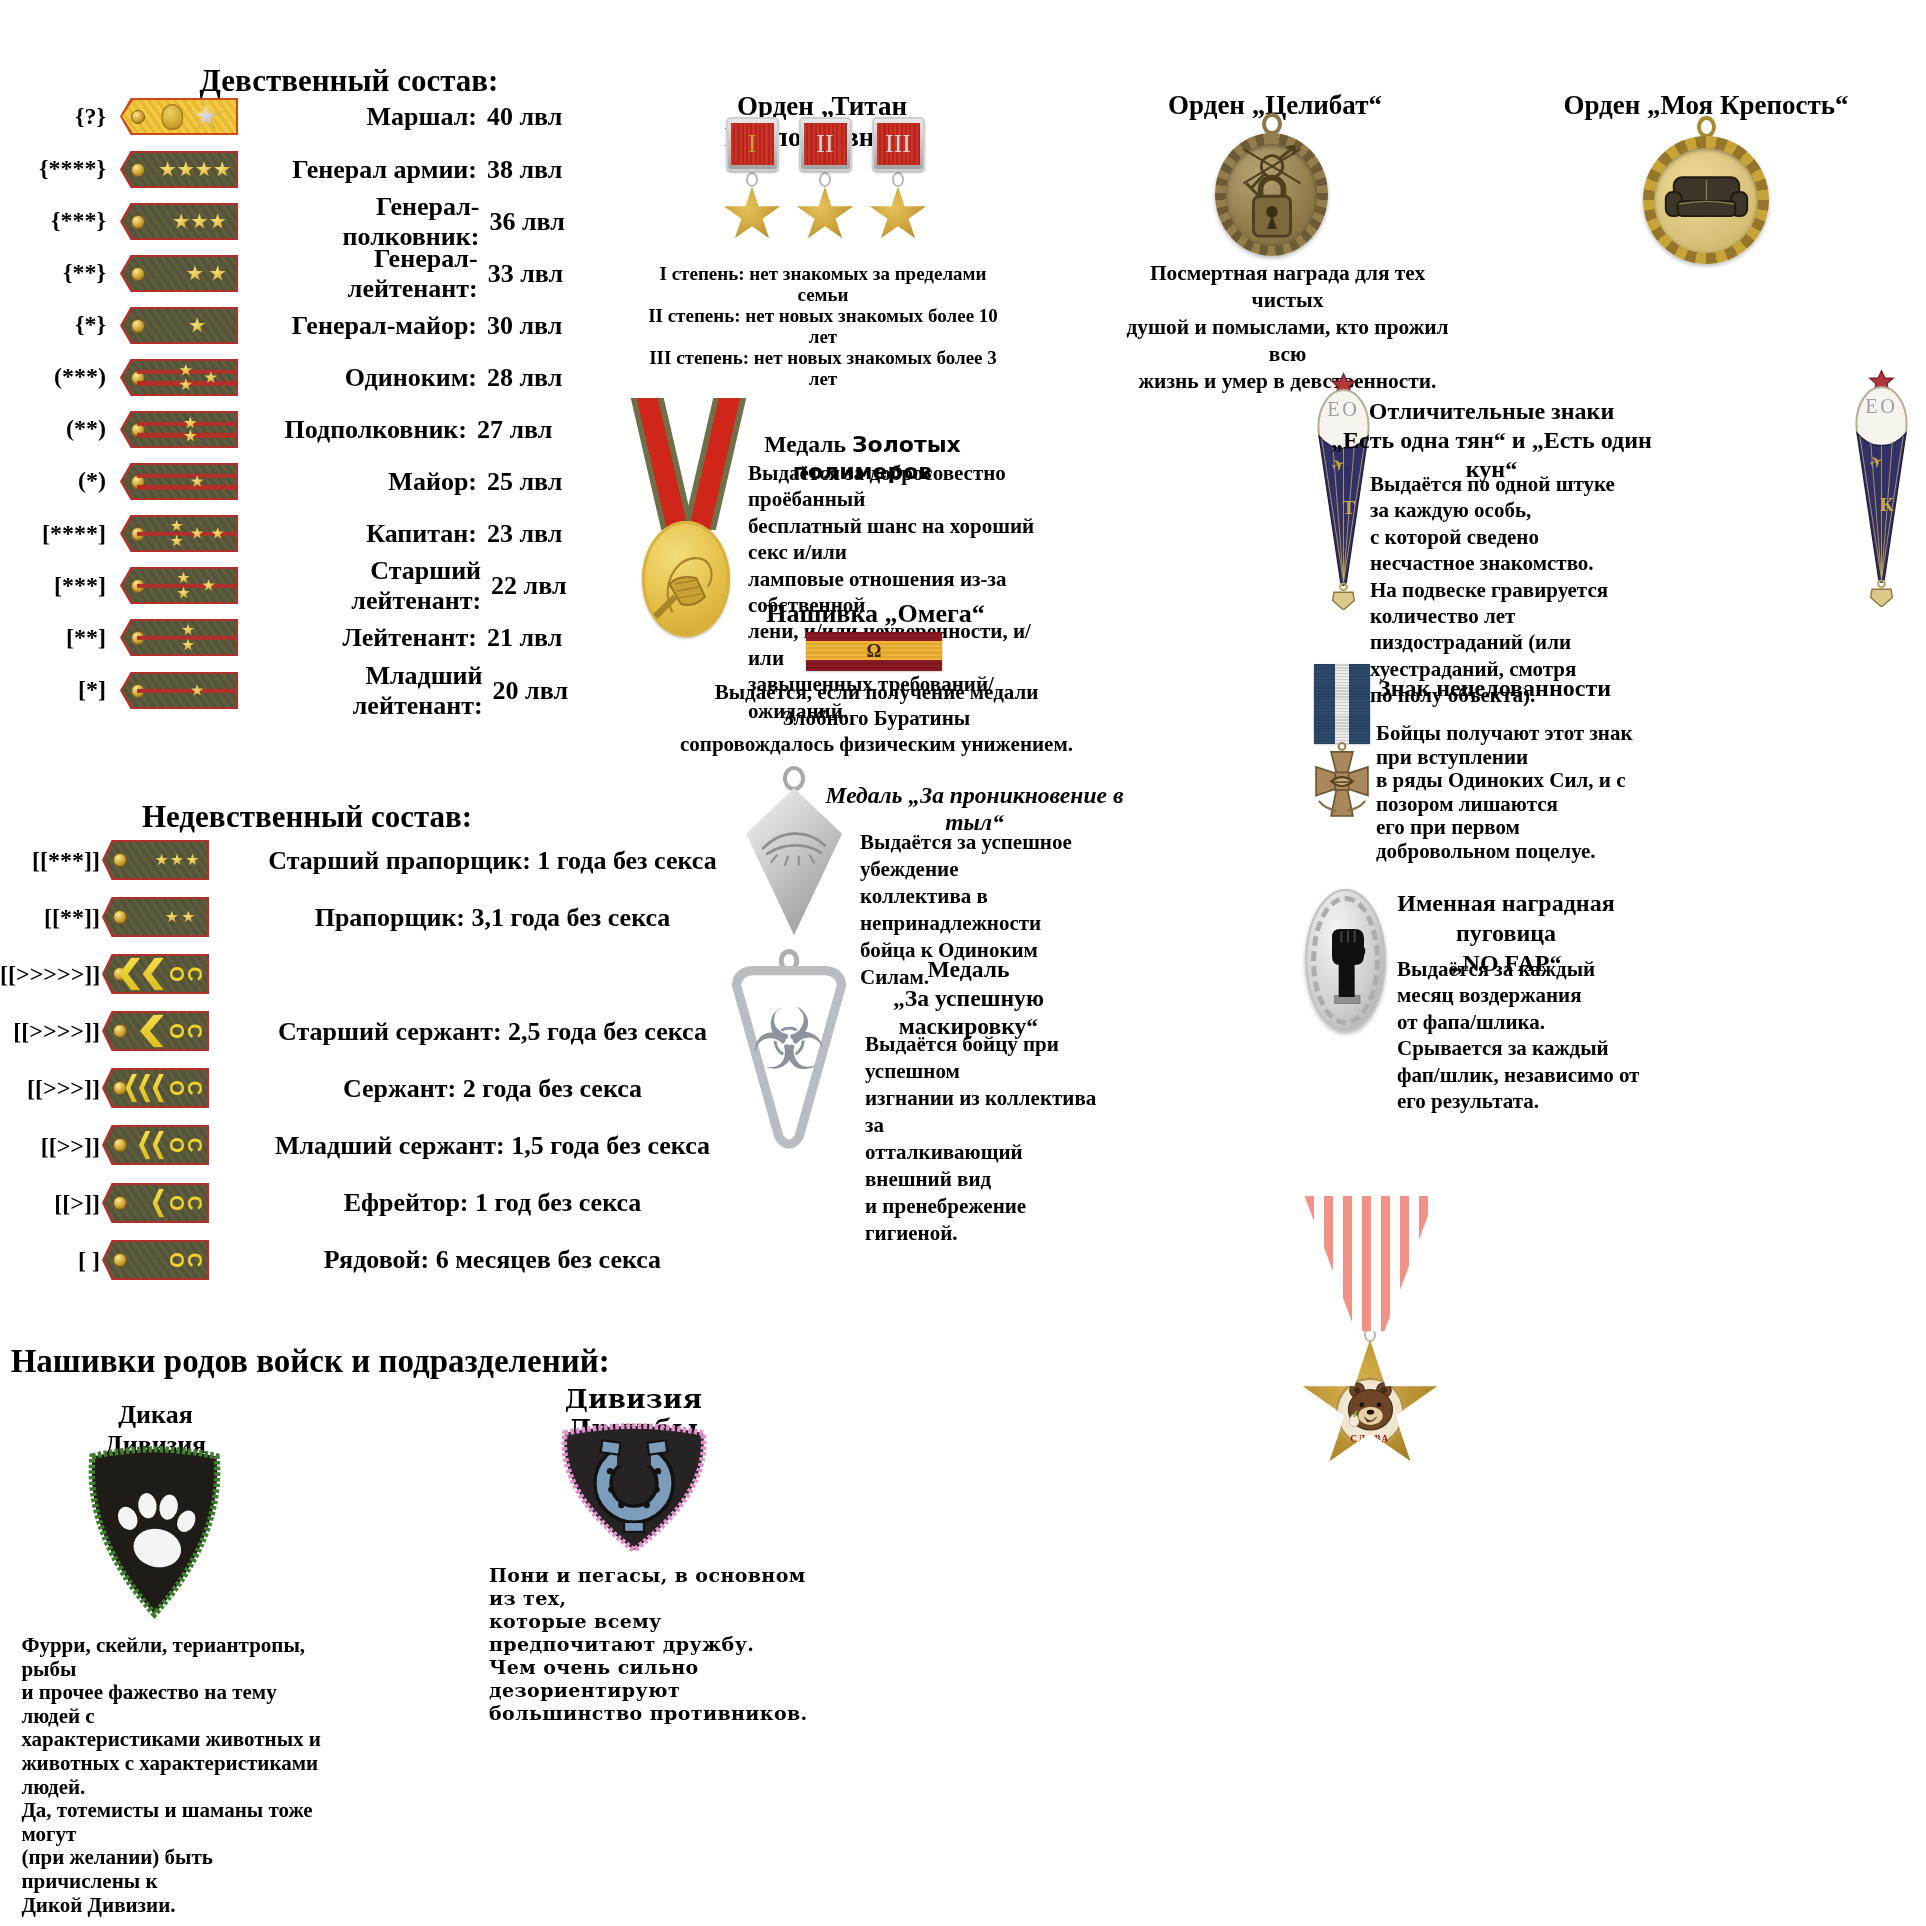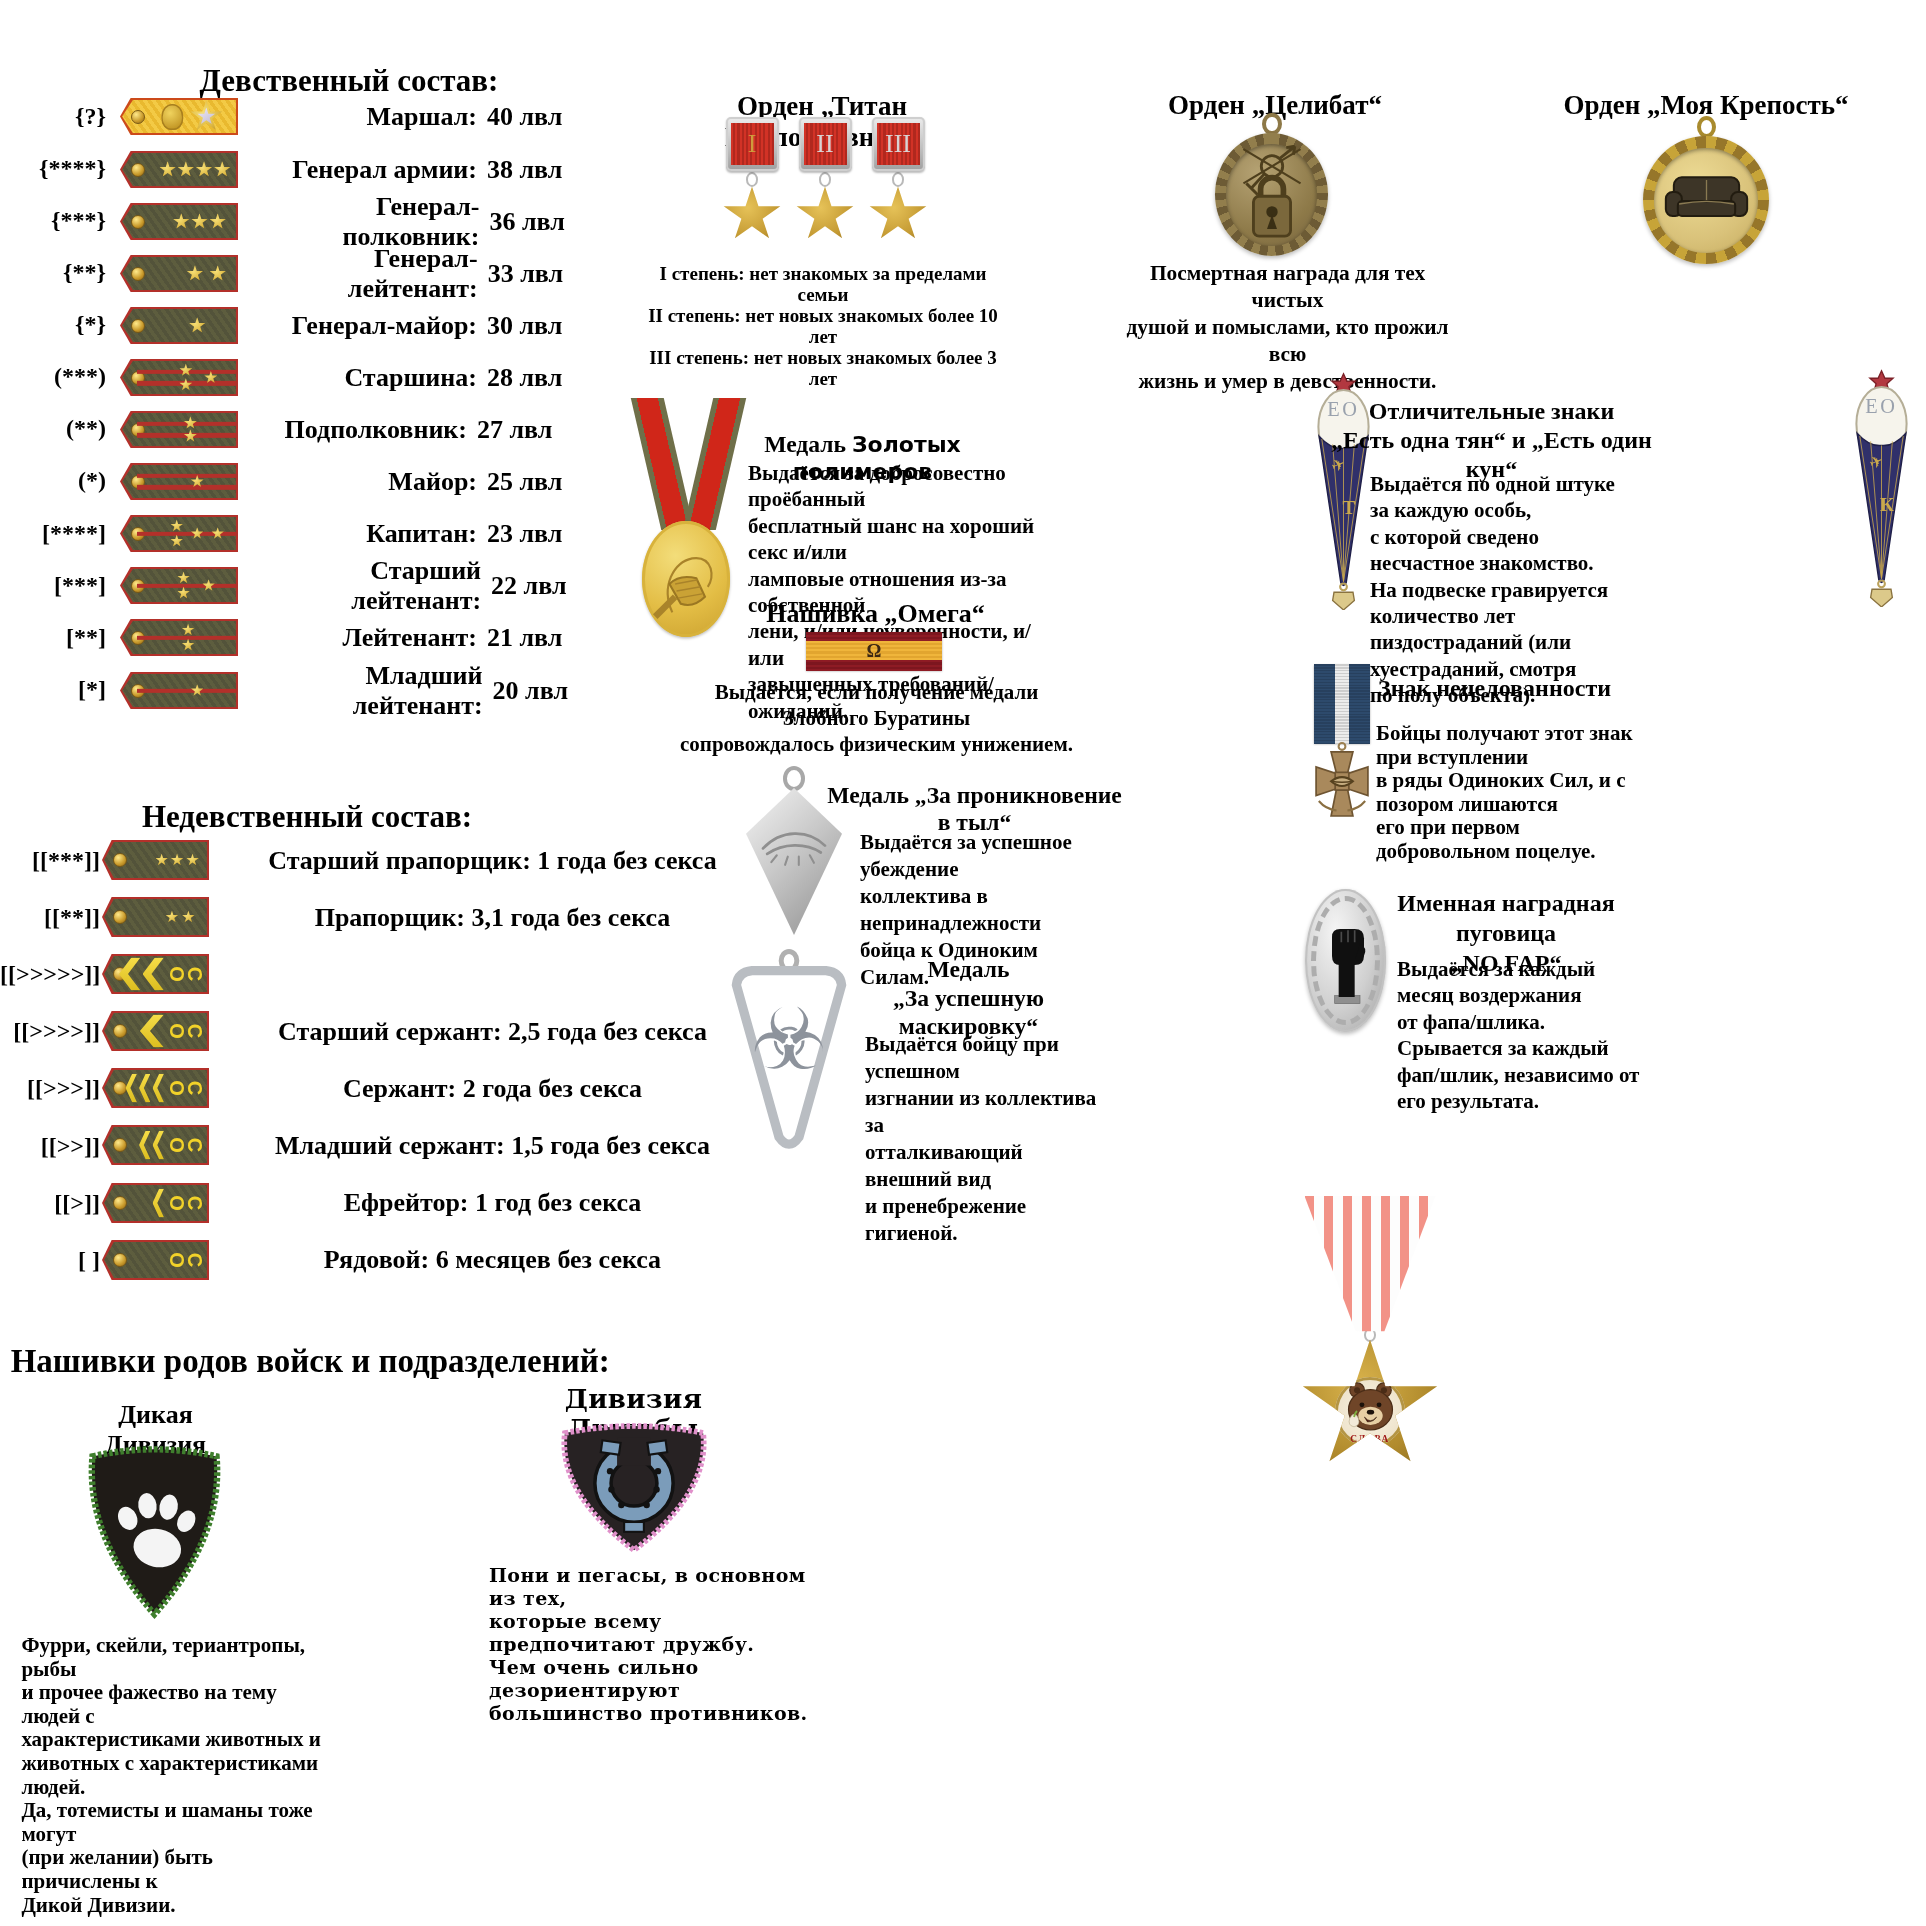--- a/index.html
+++ b/index.html
@@ -190,21 +190,21 @@
     <div class="rhomb">
       <svg class="abs" style="left:10px;top:37px;" width="76" height="44" viewBox="0 0 110 64">
         <g fill="none" stroke="#8f8f8f" stroke-width="4" stroke-linecap="round">
           <path d="M10 34 C36 6 76 6 100 30"></path>
           <path d="M16 42 C40 26 72 26 94 40"></path>
           <path d="M30 44 L22 54 M46 46 L42 58 M62 46 L62 58 M78 44 L84 55" stroke-width="3"></path>
         </g>
       </svg>
     </div>
   </div>
-  <div class="award-title" style="left:821px;top:782px;width:307px;font-size:23.6px;">Медаль „За проникновение в тыл“</div>
+  <div class="award-title" style="left:821px;top:782px;width:307px;font-size:23.6px;font-style:italic;">Медаль „За проникновение в тыл“</div>
   <div class="award-desc" style="left:860px;top:829px;width:250px;font-size:21px;line-height:27px;">Выдаётся за успешное убеждение
 коллектива в непринадлежности
 бойца к Одиноким Силам.</div>
 
   <div class="abs" style="left:725px;top:949px;">
     <svg width="128" height="207" viewBox="0 0 180 290">
       <ellipse cx="90" cy="16" rx="11" ry="13" fill="none" stroke="#b0b0b0" stroke-width="7"></ellipse>
       <path d="M16 50 Q18 32 38 30 L142 30 Q162 32 164 50 L104 264 Q90 284 76 264 Z" fill="#ffffff" stroke="#b9bdc2" stroke-width="13"></path>
       <text x="90" y="168" text-anchor="middle" font-size="120" fill="#8d939c" font-family="DejaVu Sans">☣</text>
     </svg>
@@ -433,21 +433,21 @@
       <div class="board-in">
         <div class="board-btn"></div>
         <div class="stripe" style="top: 32%;"></div>
         <div class="stripe" style="top: 68%;"></div>
         <div class="star5" style="left: 56%; top: 28%; width: 13.6px; height: 13.6px;"></div>
         <div class="star5" style="left: 56%; top: 72%; width: 13.6px; height: 13.6px;"></div>
         <div class="star5" style="left: 78%; top: 50%; width: 13.6px; height: 13.6px;"></div>
       </div>
     </div>
     <div class="rank-line" style="left: 246px; top: 359px; width: 325px; height: 37px;">
-      <div class="rname">Старшина:</div>
+      <div class="rname">Одиноким:</div>
       <div class="rval">28 лвл</div>
     </div>
     <div class="rank-code" style="left: 0px; top: 415px; width: 106px;">(**)</div>
     <div class="board" style="width: 118px; height: 37px; left: 120px; top: 411px;">
       <div class="board-in">
         <div class="board-btn"></div>
         <div class="stripe" style="top: 32%;"></div>
         <div class="stripe" style="top: 68%;"></div>
         <div class="star5" style="left: 60%; top: 30%; width: 13.6px; height: 13.6px;"></div>
         <div class="star5" style="left: 60%; top: 70%; width: 13.6px; height: 13.6px;"></div>

